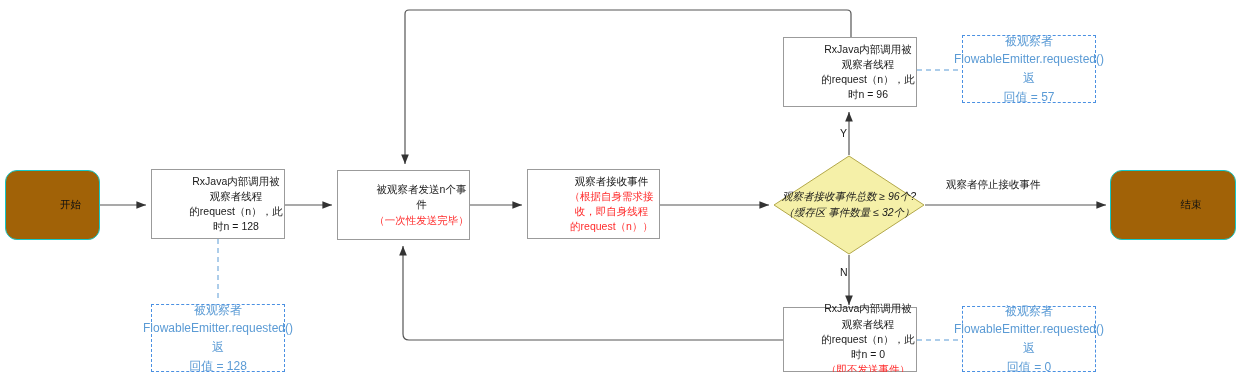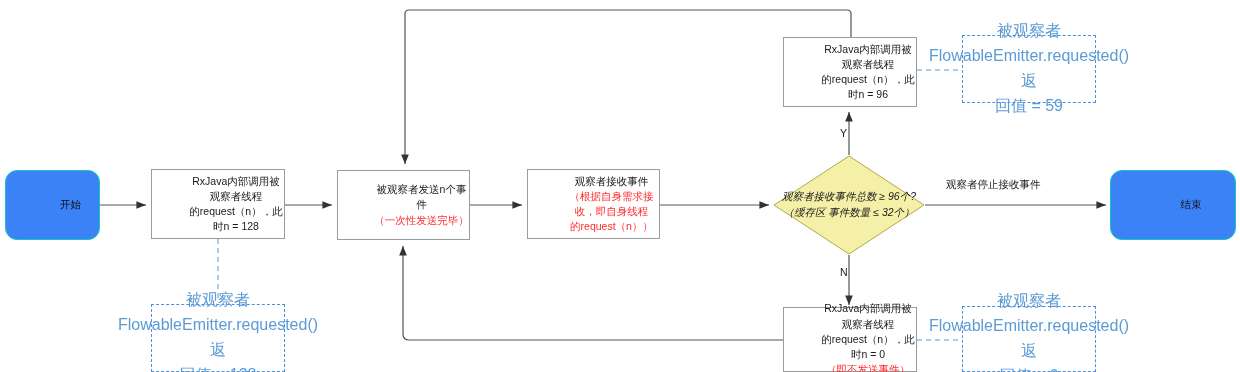--- a/index.html
+++ b/index.html
@@ -9,38 +9,38 @@
     overflow:hidden;
   }
   #canvas{position:relative;width:1240px;height:372px;background:#fff;}
   svg.edges{position:absolute;left:0;top:0;width:1240px;height:372px;overflow:visible;}
 
   .node{position:absolute;box-sizing:border-box;display:flex;align-items:center;
         justify-content:center;text-align:center;padding-left:36px;}
   .node .lines{display:block;line-height:1.45;}
 
   .terminator{
-    background:#3b82f6;border:1px solid #14c7c7;border-radius:12px;
+    background:#a16207;border:1px solid #14c7c7;border-radius:12px;
     color:#111;font-size:10.5px;
   }
   .process{
     background:#ffffff;border:1px solid #9b9b9b;
     color:#1a1a1a;font-size:10.5px;
   }
   .decision-wrap{position:absolute;font-style:italic;}
   .decision-shape{position:absolute;left:0;top:0;}
   .decision-text{
     position:absolute;left:0;top:0;width:100%;height:100%;
     display:flex;align-items:center;justify-content:center;text-align:center;
     color:#1a1a1a;font-size:10.5px;line-height:1.5;
   }
   .note{
     position:absolute;box-sizing:border-box;
     border:1px dashed #4a90e2;background:transparent;
-    color:#5b9bd5;font-size:16px;line-height:1.55;
+    color:#5b9bd5;font-size:12px;line-height:1.55;
     display:flex;align-items:center;justify-content:center;text-align:center;
   }
   .red{color:#ff2d2d;}
   .edge-label{
     position:absolute;color:#1a1a1a;font-size:10.5px;white-space:nowrap;
   }
   .yn-label{
     position:absolute;color:#1a1a1a;font-size:10.5px;white-space:nowrap;
   }
 </style>
@@ -141,21 +141,21 @@
       <span>被观察者</span><br>
       <span>FlowableEmitter.requested()返</span><br>
       <span>回值 = 128</span>
     </span>
   </div>
 
   <div class="note" style="left:962px;top:35px;width:134px;height:68px;">
     <span class="lines">
       <span>被观察者</span><br>
       <span>FlowableEmitter.requested()返</span><br>
-      <span>回值 = 59</span>
+      <span>回值 = 57</span>
     </span>
   </div>
 
   <div class="note" style="left:962px;top:306px;width:134px;height:66px;">
     <span class="lines">
       <span>被观察者</span><br>
       <span>FlowableEmitter.requested()返</span><br>
       <span>回值 = 0</span>
     </span>
   </div>

